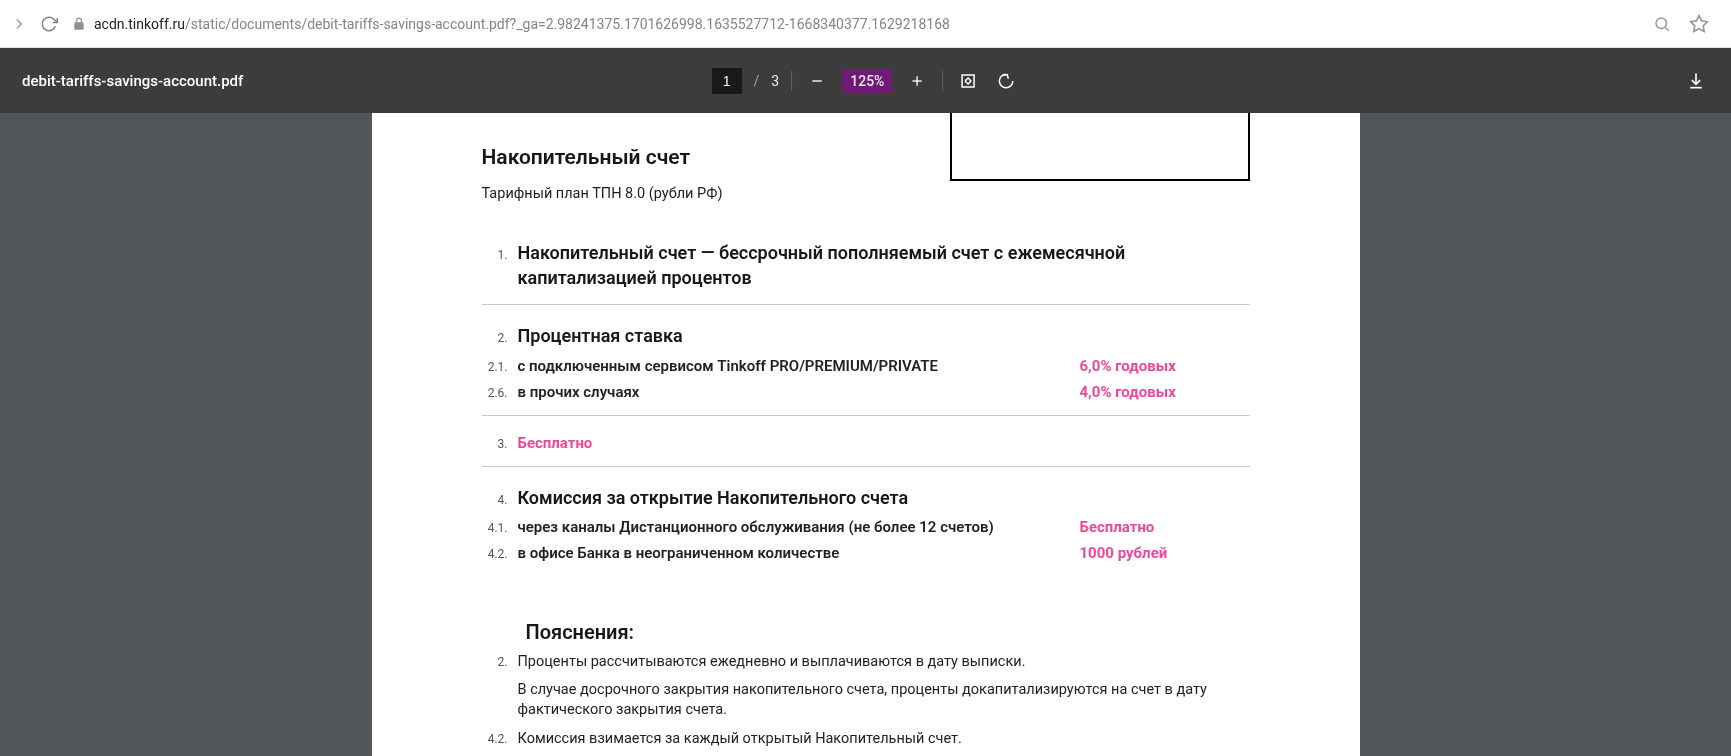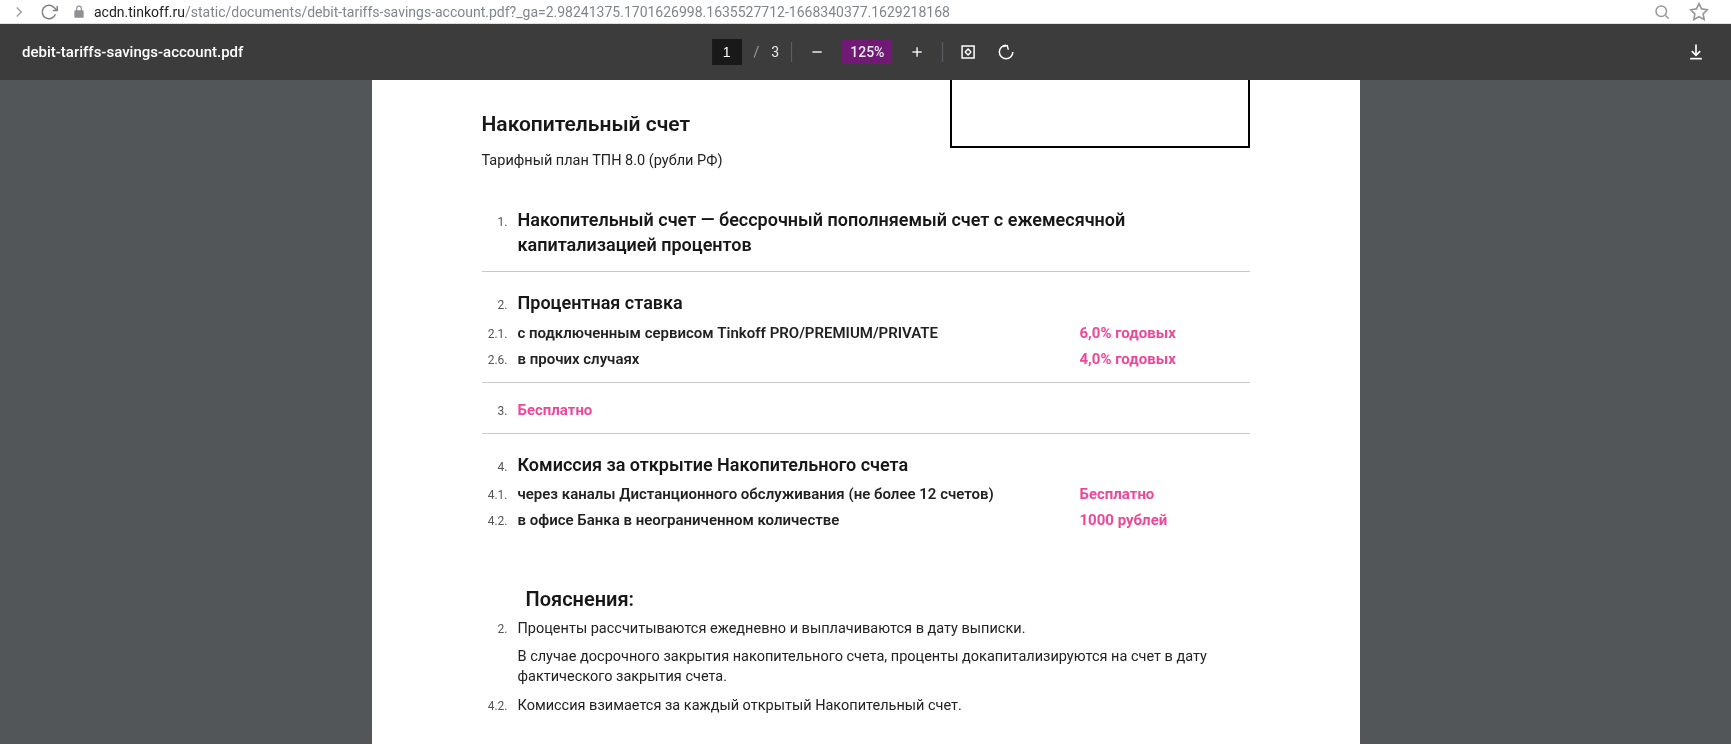--- a/index.html
+++ b/index.html
@@ -4,21 +4,21 @@
 <style>
   * { box-sizing: border-box; margin: 0; padding: 0; }
   body {
     font-family: -apple-system, BlinkMacSystemFont, "Segoe UI", Roboto, Arial, sans-serif;
     background: #fff;
     width: 1731px;
     overflow: hidden;
   }
   
   .browser-bar {
-    height: 24px;
+    height: 48px;
     background: #fff;
     display: flex;
     align-items: center;
     padding: 0 10px;
     border-bottom: 1px solid #e0e0e0;
     color: #5f6368;
   }
   .browser-bar .nav-arrow {
     width: 18px; height: 18px;
     margin-right: 12px;
@@ -31,21 +31,21 @@
     font-size: 14px;
     color: #202124;
     white-space: nowrap;
     overflow: hidden;
   }
   .url .gray { color: #80868b; }
   .browser-bar .right-icons { display:flex; align-items:center; gap:18px; padding:0 12px;}
   .browser-bar .right-icons svg { opacity:.65;}
   
   .pdf-toolbar {
-    height: 56px;
+    height: 65px;
     background: #3c3c3c;
     display: flex;
     align-items: center;
     color: #e8eaed;
     font-size: 14px;
     position: relative;
   }
   .pdf-title {
     padding-left: 22px;
     font-weight: 500;

